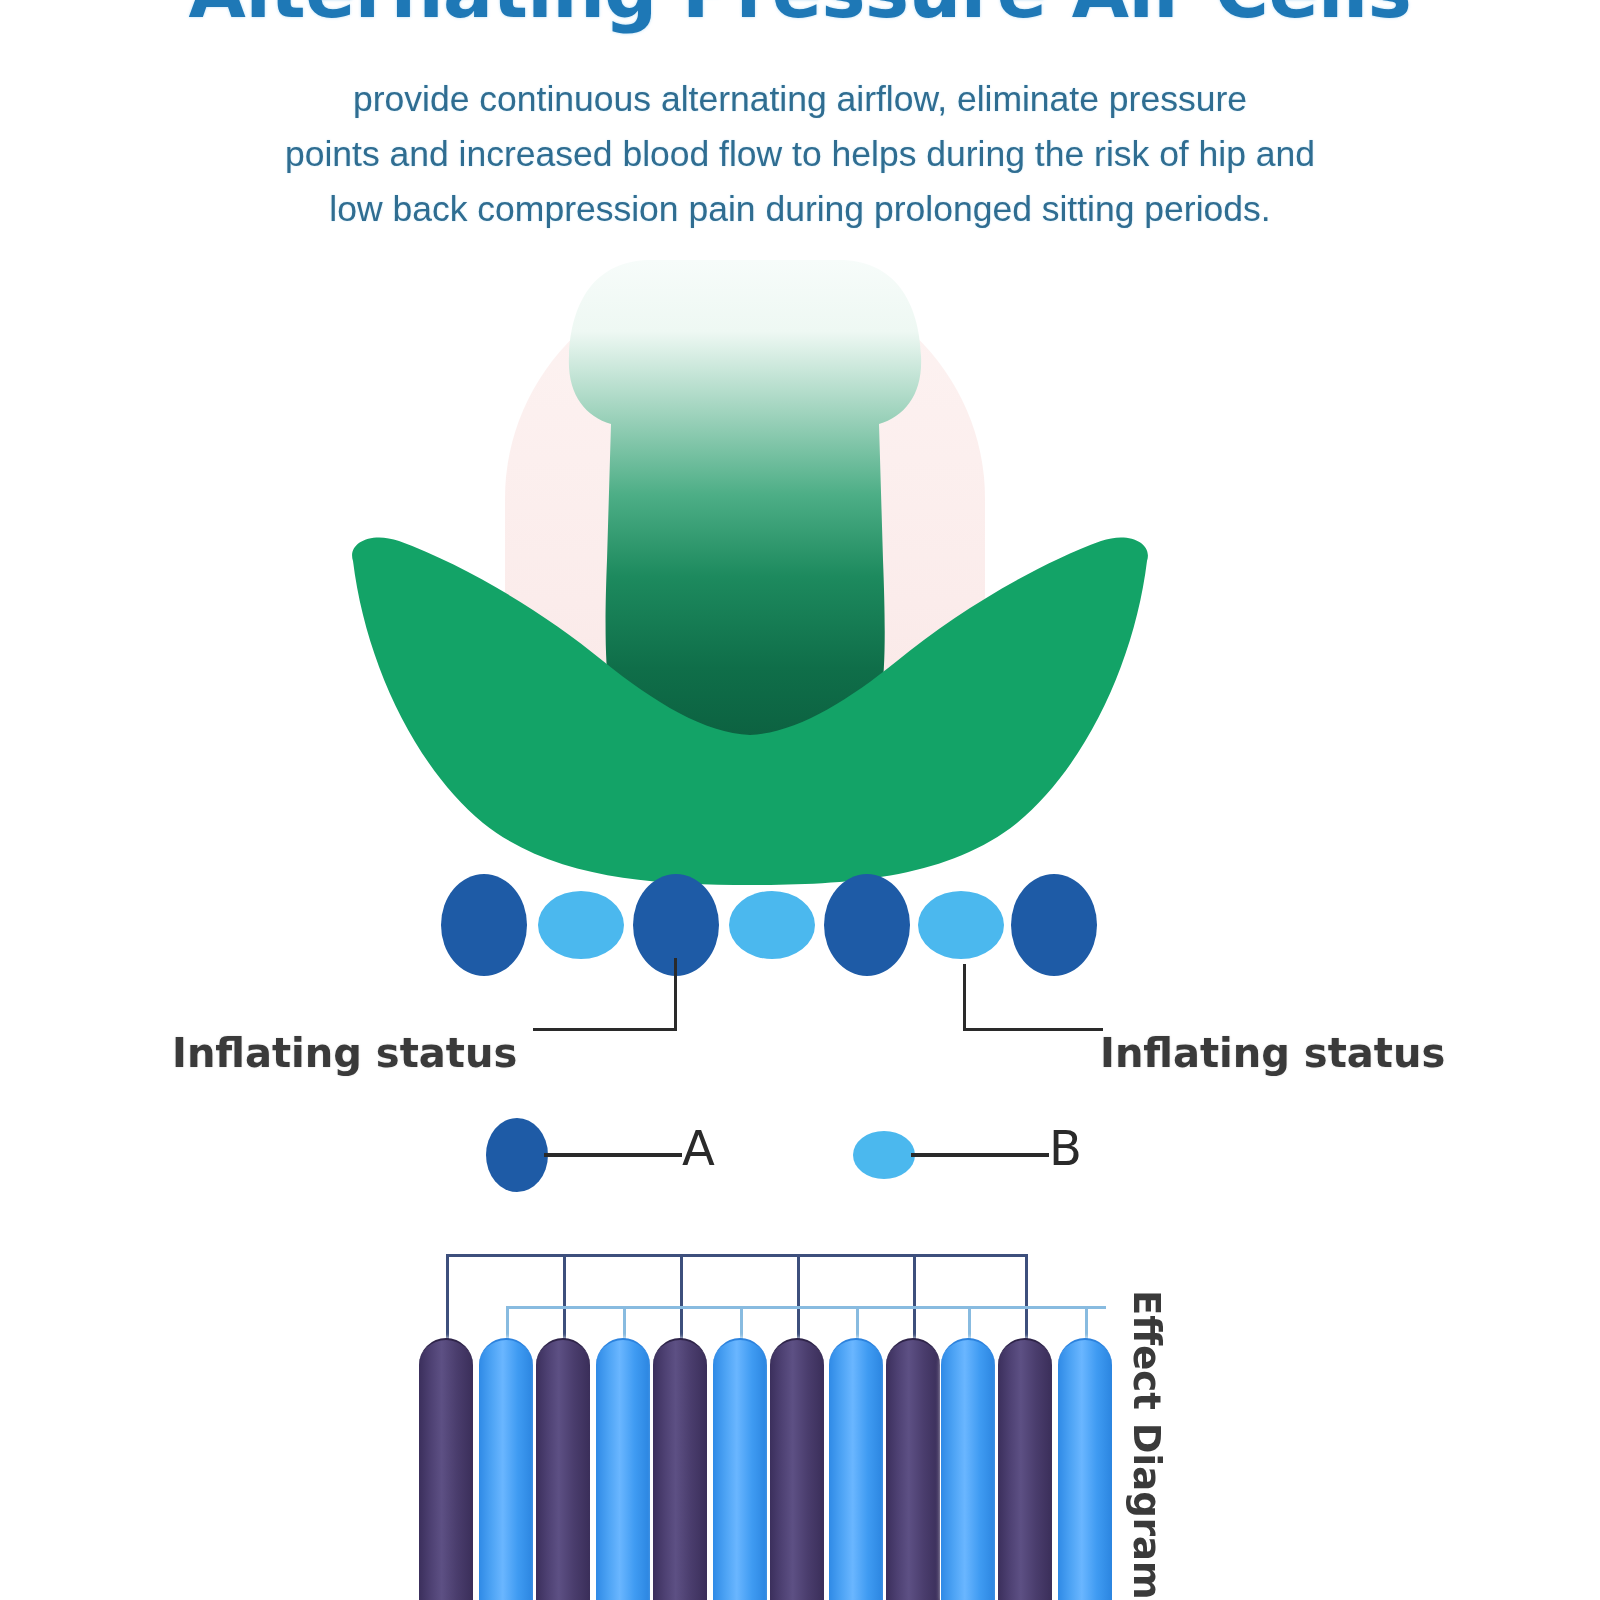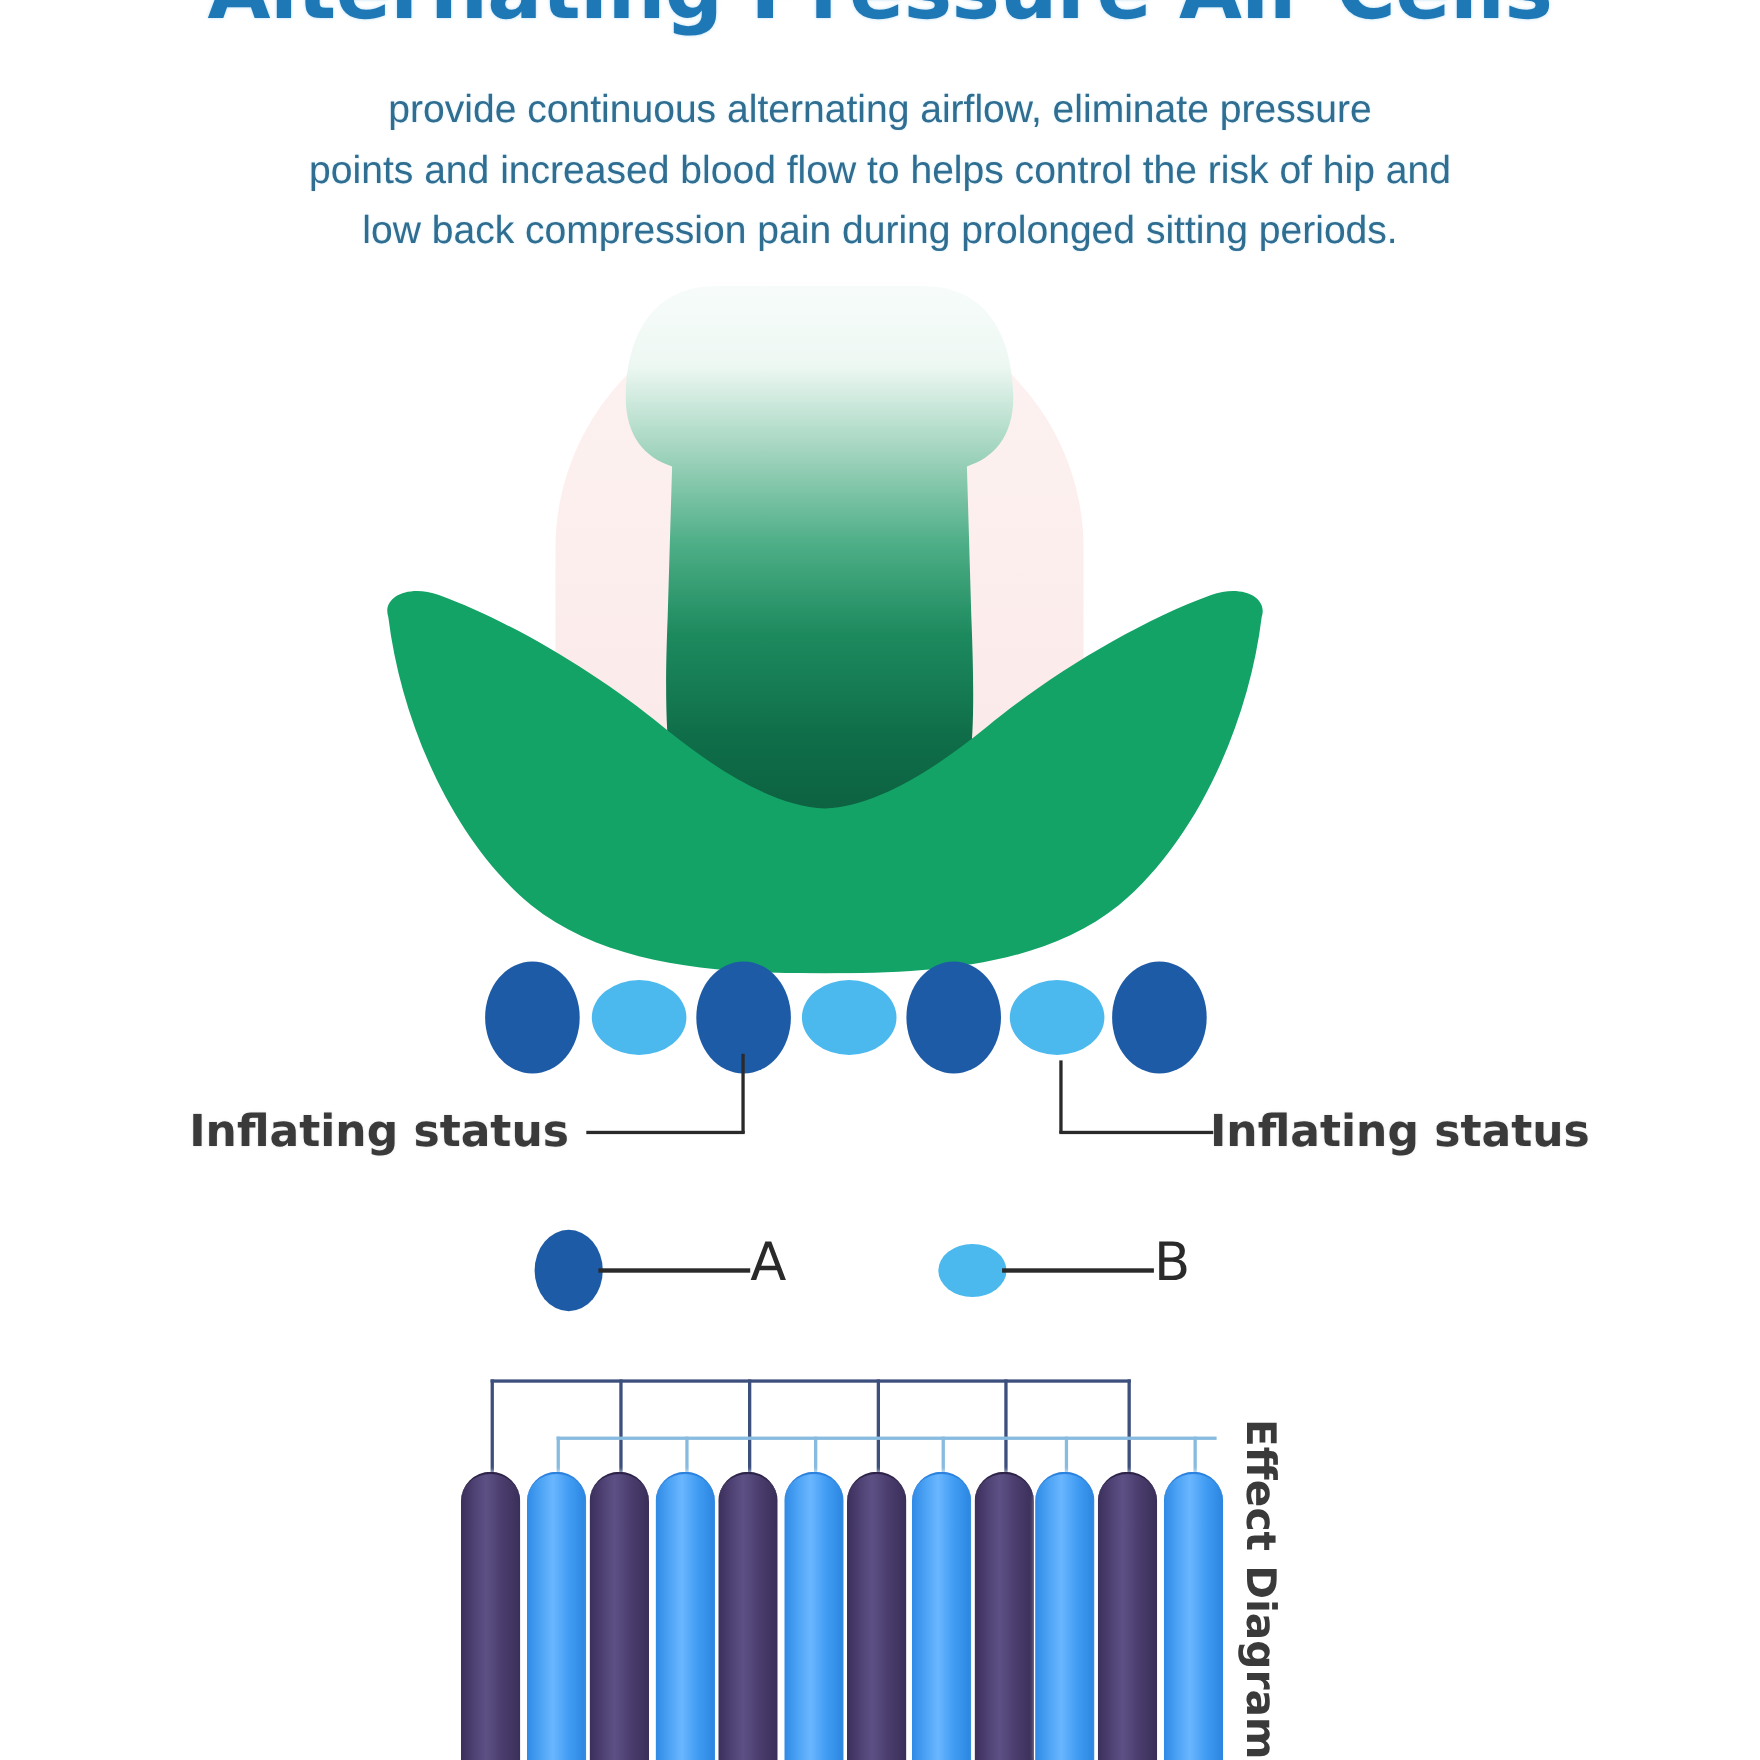--- a/index.html
+++ b/index.html
@@ -121,20 +121,21 @@
     height: 130px;
   }
   .callout-label {
     position: absolute;
     font-family: "DejaVu Sans", sans-serif;
     font-weight: bold;
     font-size: 40px;
     color: #3a3a3a;
     white-space: nowrap;
     text-shadow: 0 0 2px rgba(170,170,170,0.45);
+    margin-top: 24px;
   }
   #label-inflating { left: 172px; top: 66px; }
   #label-deflating { left: 1100px; top: 66px; }
 
   .leader { position: absolute; background: #2a2a2a; }
   .leader.v { width: 3px; }
   .leader.h { height: 3px; }
 
   
   #legend {
@@ -218,21 +219,21 @@
 <body>
 
 <div id="page">
 
   <div id="title-band">
     <div id="title-text">Alternating Pressure Air Cells</div>
   </div>
 
   <div id="subtitle">
     <span class="ln">provide continuous alternating airflow, eliminate pressure</span>
-    <span class="ln">points and increased blood flow to helps control the risk of hip and</span>
+    <span class="ln">points and increased blood flow to helps during the risk of hip and</span>
     <span class="ln">low back compression pain during prolonged sitting periods.</span>
   </div>
 
   <div id="cushion-stage">
 
     <div id="cushion-backer"></div>
 
     <svg id="cushion-backrest" viewBox="0 0 380 520">
       <defs>
         <linearGradient id="gradBack" x1="0" y1="0" x2="0" y2="1">

